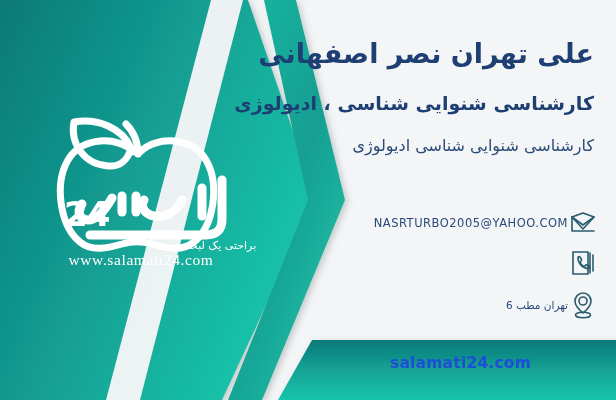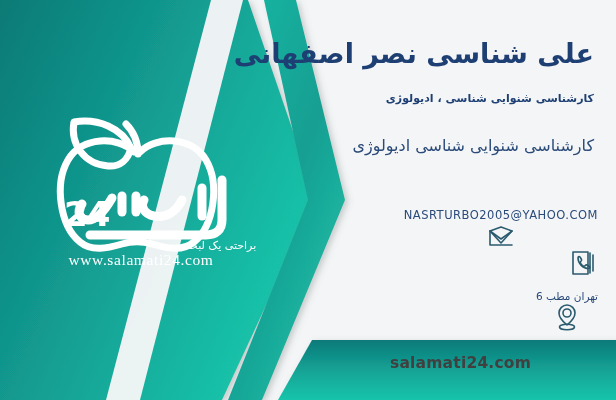--- a/index.html
+++ b/index.html
@@ -57,21 +57,21 @@
     direction: rtl;
     text-align: right;
     letter-spacing: 0px;
     white-space: nowrap;
   }
   #title-line {
     position: absolute;
     right: 22px;
     top: 92px;
     color: #1d3f73;
-    font-size: 11px;
+    font-size: 19px;
     font-weight: bold;
     direction: rtl;
     text-align: right;
     white-space: nowrap;
   }
   #subtitle-line {
     position: absolute;
     right: 22px;
     top: 136px;
     color: #2a4a7a;
@@ -79,21 +79,21 @@
     direction: rtl;
     text-align: right;
     white-space: nowrap;
   }
 
   
   .contact-row {
     position: absolute;
     right: 18px;
     display: flex;
-    flex-direction: column;
+    flex-direction: row;
     align-items: center;
     justify-content: center;
     gap: 0;
   }
   #contact-email { top: 208px; }
   #contact-phone { top: 248px; }
   #contact-addr  { top: 290px; }
 
   .contact-text {
     color: #2a4a7a;
@@ -114,21 +114,21 @@
     align-items: center;
     justify-content: center;
   }
   .contact-icon svg { display: block; }
 
   
   #footer-url {
     position: absolute;
     left: 390px;
     top: 354px;
-    color: #404040;
+    color: #1d4ed8;
     font-size: 15.5px;
     font-weight: bold;
     letter-spacing: 0.2px;
     white-space: nowrap;
   }
 </style>
 </head>
 <body>
 
 <div id="card">
@@ -198,21 +198,21 @@
 
       <g>
         <text x="38" y="118" fill="#ffffff" font-size="34" font-weight="bold" font-family="'DejaVu Sans','Liberation Sans',sans-serif" letter-spacing="-1">24</text>
       </g>
 
       <text x="156" y="141" fill="#ffffff" font-size="11" text-anchor="end" direction="rtl" font-family="'DejaVu Sans','Liberation Sans',sans-serif">براحتی یک لبخند</text>
     </svg>
     <div id="logo-url">www.salamati24.com</div>
   </div>
 
-  <div id="name-line">علی شناسی نصر اصفهانی</div>
+  <div id="name-line">علی تهران نصر اصفهانی</div>
   <div id="title-line">کارشناسی شنوایی شناسی ، ادیولوژی</div>
   <div id="subtitle-line">کارشناسی شنوایی شناسی ادیولوژی</div>
 
   <div class="contact-row" id="contact-email">
     <span class="contact-text">NASRTURBO2005@YAHOO.COM</span>
     <span class="contact-icon">
       <svg width="28" height="24" viewBox="0 0 28 24">
         <g fill="none" stroke="#2a5a6e" stroke-width="1.6" stroke-linejoin="round" stroke-linecap="round">
           <path d="M 3 6 L 14 14 L 25 6"></path>
           <path d="M 3 6 L 14 2 L 25 6 L 14 18 Z"></path>

